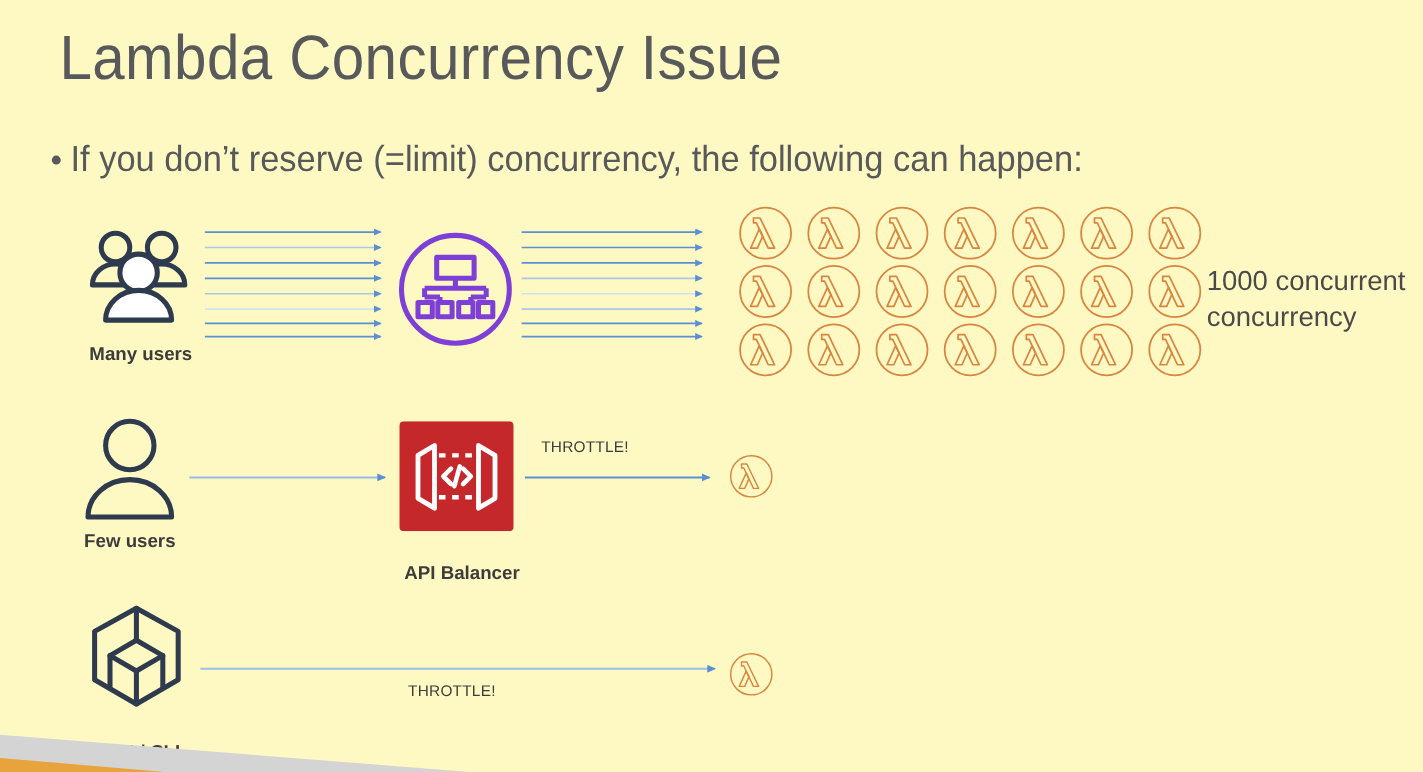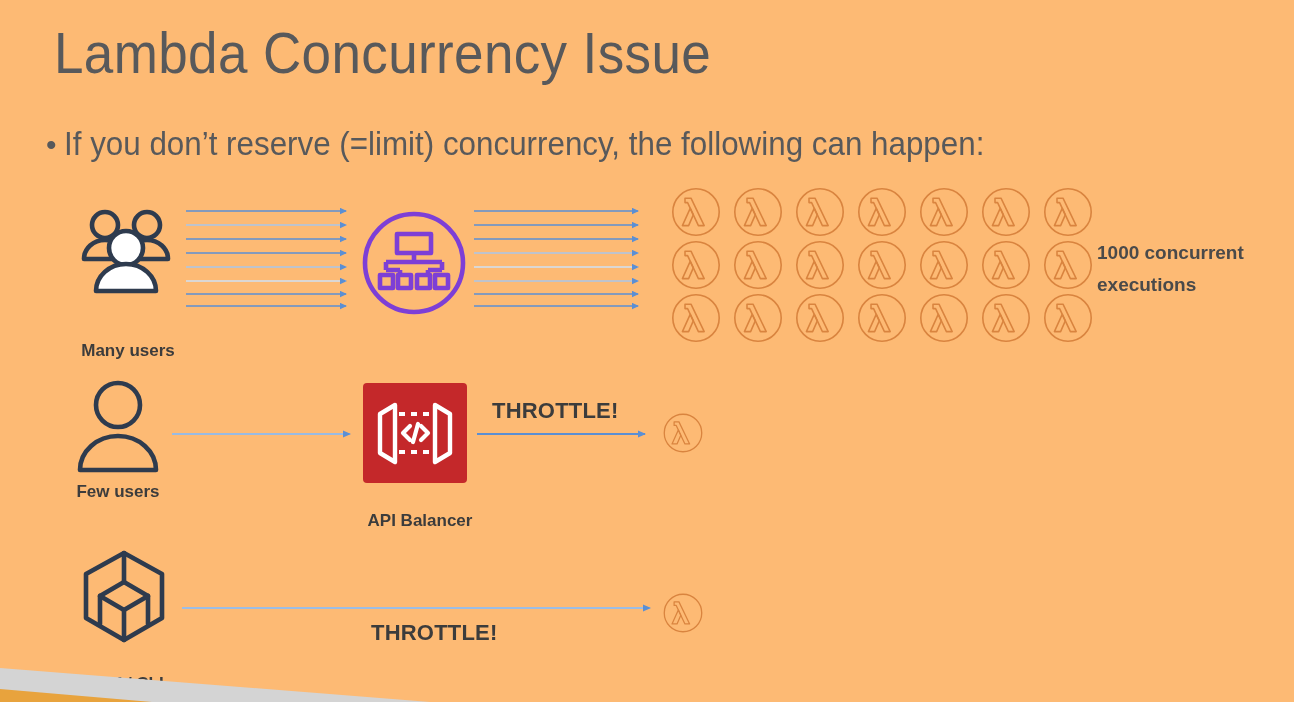--- a/index.html
+++ b/index.html
@@ -7,21 +7,21 @@
     padding: 0;
     background: #ffffff;
   }
   body {
     font-family: "Liberation Sans", sans-serif;
   }
   .slide {
     position: relative;
     width: 1294px;
     height: 702px;
-    background: #fdba74;
+    background: #fef9c3;
     overflow: hidden;
   }
 
   
   .slide-title {
     position: absolute;
     left: 54px;
     top: 24px;
     font-size: 57px;
     line-height: 1.05;
@@ -64,31 +64,31 @@
     position: absolute;
     font-size: 17px;
     font-weight: bold;
     color: #3c3c3c;
     white-space: nowrap;
     text-align: center;
   }
 
   .note-text {
     position: absolute;
-    font-size: 19px;
-    font-weight: 700;
+    font-size: 25px;
+    font-weight: 400;
     color: #4a4a4a;
     line-height: 1.35;
     white-space: nowrap;
   }
 
   .throttle-label {
     position: absolute;
-    font-size: 22px;
-    font-weight: bold;
+    font-size: 14px;
+    font-weight: normal;
     color: #3c3c3c;
     letter-spacing: 0.2px;
     white-space: nowrap;
   }
 
   
   .lambda-grid {
     position: absolute;
     left: 670px;
     top: 186px;
@@ -134,21 +134,21 @@
         <path d="M6 56 a21 19 0 0 1 42 0 z"></path>
 
         <circle cx="69" cy="22" r="13"></circle>
         <path d="M48 56 a21 19 0 0 1 42 0 z"></path>
 
         <circle cx="48" cy="45" r="17" fill="#ffffff"></circle>
         <path d="M18 88 a30 27 0 0 1 60 0 z" fill="#ffffff"></path>
       </g>
     </svg>
   </div>
-  <div class="node-label" style="left:64px; top:312px; width:128px;margin-top:29px;">Many users</div>
+  <div class="node-label" style="left:64px; top:312px; width:128px;">Many users</div>
 
   <div class="arrow-bundle" style="left:186px; top:206px;">
     <svg width="172" height="104" viewBox="0 0 172 104">
       <defs>
         <marker id="ah1" markerWidth="7" markerHeight="7" refX="6" refY="3.2" orient="auto" markerUnits="userSpaceOnUse">
           <path d="M0,0 L7,3.2 L0,6.4 z" fill="#5b8fd4"></path>
         </marker>
       </defs>
       <g stroke="#5b8fd4" stroke-width="1.5" marker-end="url(#ah1)">
         <line x1="0" y1="5" x2="160" y2="5"></line>
@@ -362,21 +362,21 @@
   <svg width="52" height="52" viewBox="0 0 52 52">
     <circle cx="26" cy="26" r="23.2" fill="none" stroke="#d9843f" stroke-width="1.6"></circle>
     <g fill="none" stroke="#d9843f" stroke-width="1.55" stroke-linejoin="round" stroke-linecap="round">
       <path d="M15.0 12.2 L21.0 12.2 L34.2 39.6 L28.4 39.6 L17.6 16.6 L15.0 16.6 z"></path>
       <path d="M20.2 22.4 L23.3 28.9 L18.6 39.6 L12.4 39.6 z"></path>
     </g>
   </svg></div>
     </div>
 
   <div class="note-text" style="left:1097px; top:240px;">1000 concurrent</div>
-  <div class="note-text" style="left:1097px; top:272px;">executions</div>
+  <div class="note-text" style="left:1097px; top:272px;">concurrency</div>
 
   <div class="abs" style="left:72px; top:378px;">
     <svg width="92" height="98" viewBox="0 0 92 98">
       <g fill="none" stroke="#2e3b4e" stroke-width="4.6" stroke-linecap="round" stroke-linejoin="round">
         <circle cx="46" cy="27" r="22"></circle>
         <path d="M8 92 a38 34 0 0 1 76 0 z"></path>
       </g>
     </svg>
   </div>
   <div class="node-label" style="left:56px; top:482px; width:124px;text-align:center;">Few users</div>

